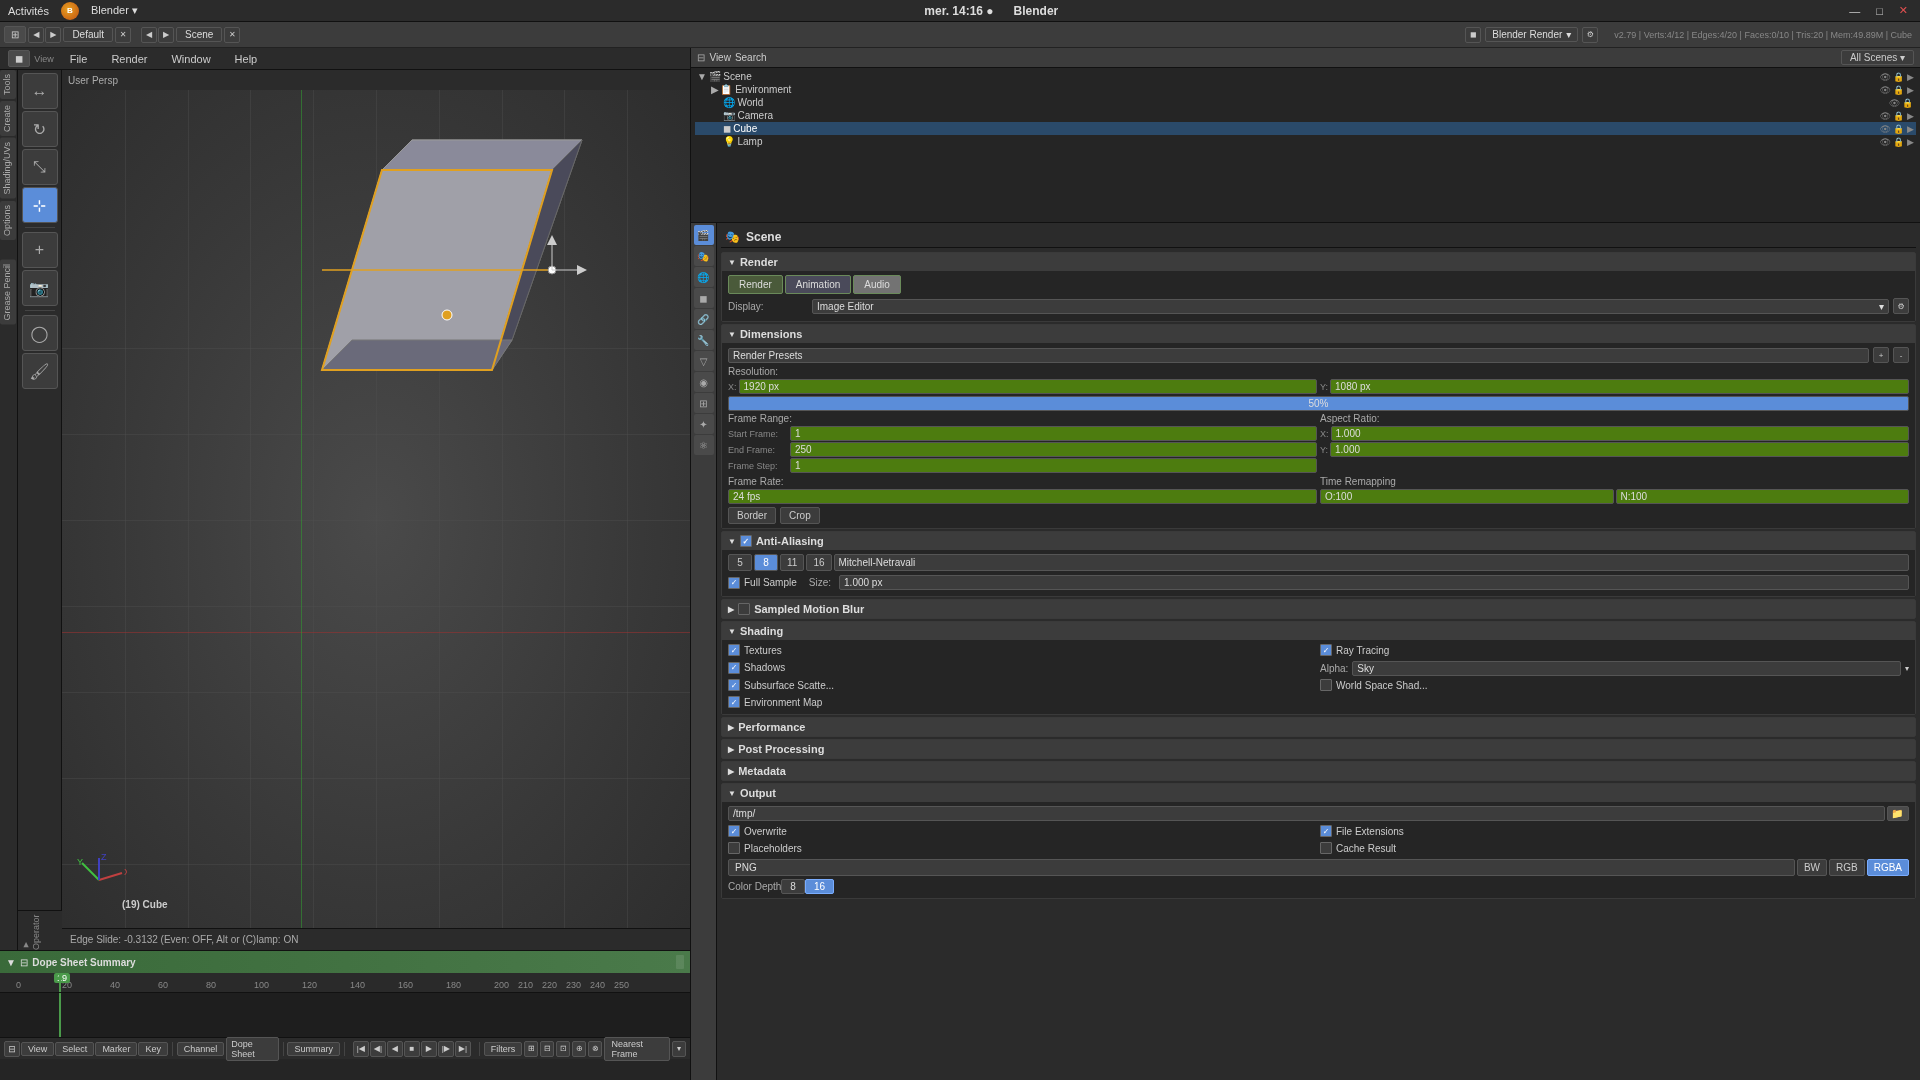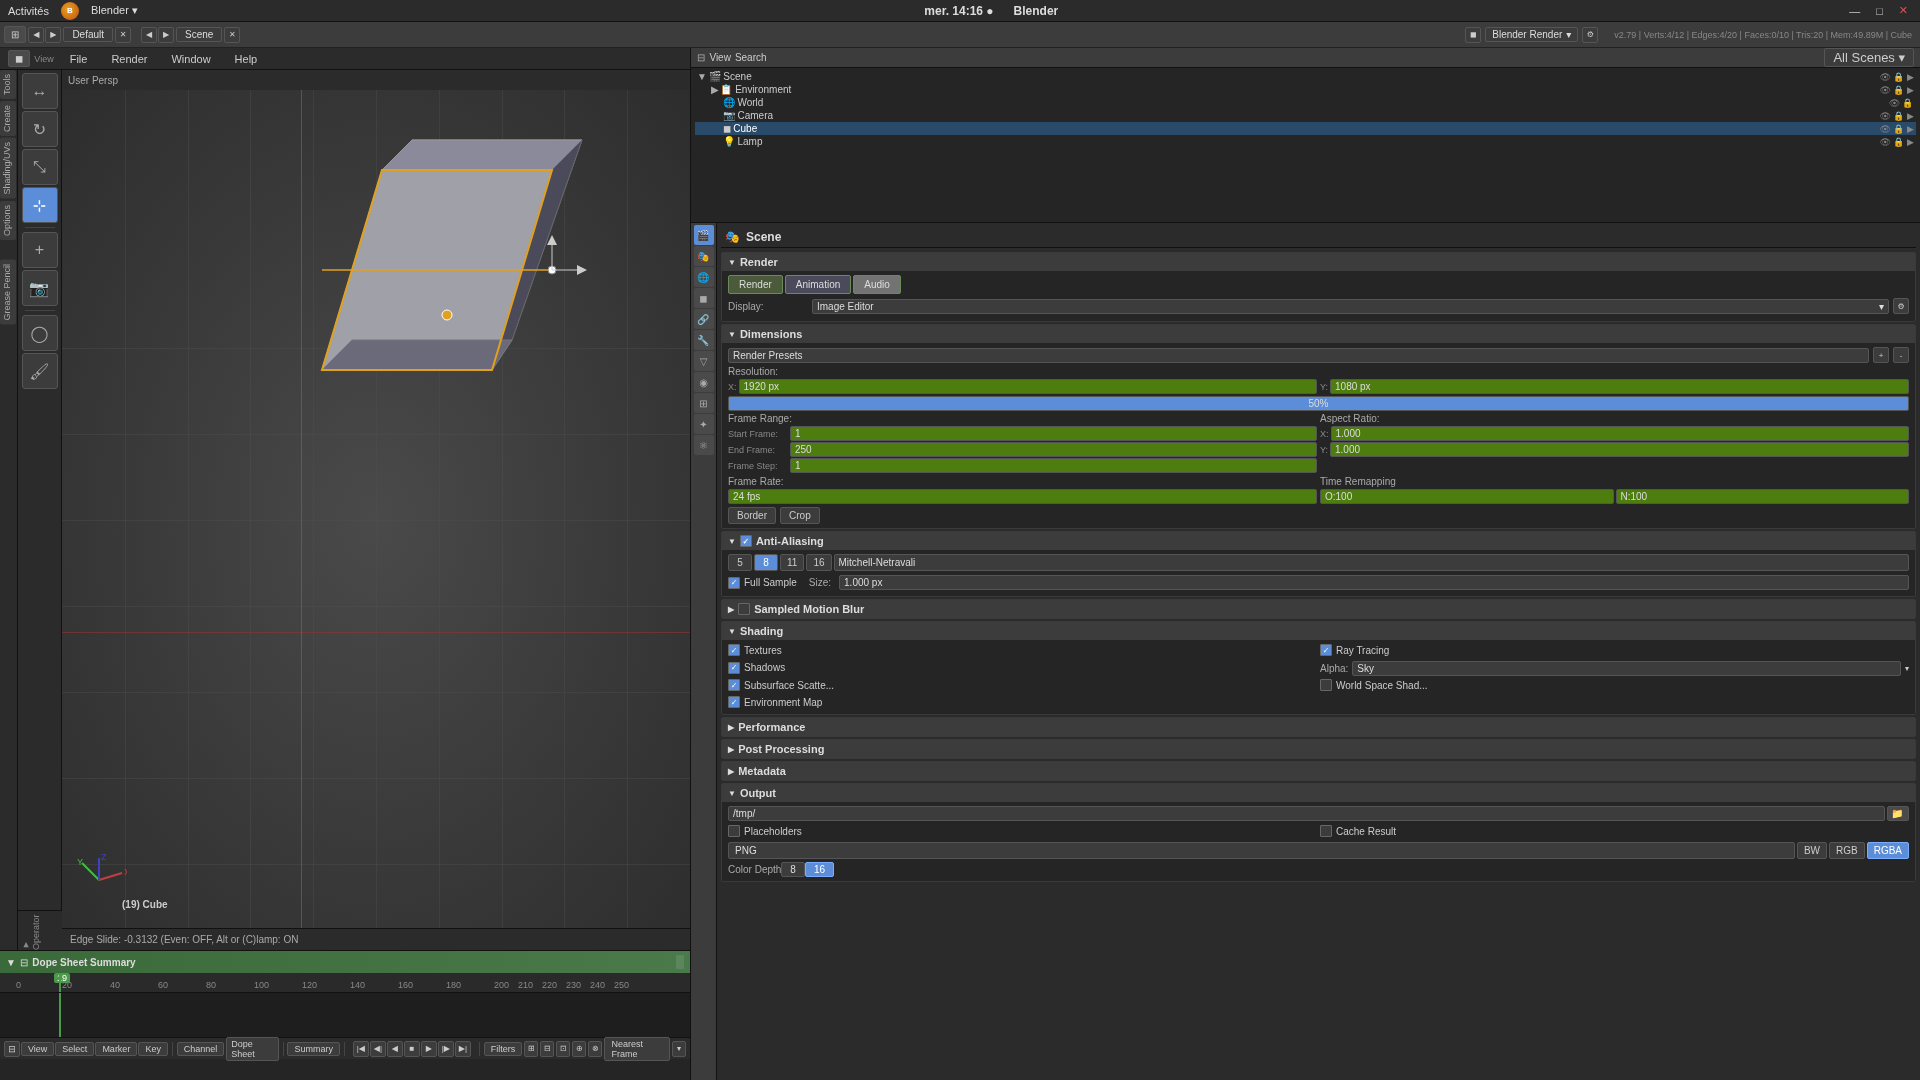--- a/index.html
+++ b/index.html
@@ -601,21 +601,21 @@
 </div>
 
 <div style="position:absolute;top:48px;right:0;width:1230px;bottom:0;background:#2b2b2b;border-left:1px solid #111;">
 
   <div style="height:175px;background:#252525;border-bottom:1px solid #111;">
 
     <div style="height:20px;background:#3c3c3c;display:flex;align-items:center;padding:0 6px;gap:4px;border-bottom:1px solid #111;">
       <span style="font-size:10px;color:#aaa;">⊟</span>
       <span style="font-size:10px;color:#ccc;">View</span>
       <span style="font-size:10px;color:#ccc;">Search</span>
-      <div style="margin-left:auto;background:#3c3c3c;border:1px solid #555;border-radius:2px;padding:1px 8px;font-size:13px;color:#ccc;cursor:pointer;">All Scenes ▾</div>
+      <div style="margin-left:auto;background:#3c3c3c;border:1px solid #555;border-radius:2px;padding:1px 8px;font-size:10px;color:#ccc;cursor:pointer;">All Scenes ▾</div>
     </div>
 
     <div style="padding:2px 4px;">
 
       <div style="display:flex;align-items:center;gap:2px;padding:1px 2px;font-size:10px;cursor:pointer;">
         <span style="color:#aaa;">▼</span>
         <span style="font-size:10px;">🎬</span>
         <span>Scene</span>
         <span style="margin-left:auto;font-size:9px;color:#888;">👁 🔒 ▶</span>
       </div>
@@ -888,20 +888,30 @@
           <span class="arrow">▼</span>
           <span>Output</span>
         </div>
         <div class="section-body">
 
           <div class="output-path" style="margin-bottom:4px;">
             <div class="output-path-field">/tmp/</div>
             <div class="output-path-btn">📁</div>
           </div>
 
+          <div class="two-col" style="margin-bottom:3px;">
+            <div class="check-row">
+              <div class="checkbox checked"></div>
+              <span style="font-size:10px;color:#ccc;">Overwrite</span>
+            </div>
+            <div class="check-row">
+              <div class="checkbox checked"></div>
+              <span style="font-size:10px;color:#ccc;">File Extensions</span>
+            </div>
+          </div>
 
           <div class="two-col" style="margin-bottom:3px;">
             <div class="check-row">
               <div class="checkbox"></div>
               <span style="font-size:10px;color:#ccc;">Placeholders</span>
             </div>
             <div class="check-row">
               <div class="checkbox"></div>
               <span style="font-size:10px;color:#ccc;">Cache Result</span>
             </div>

